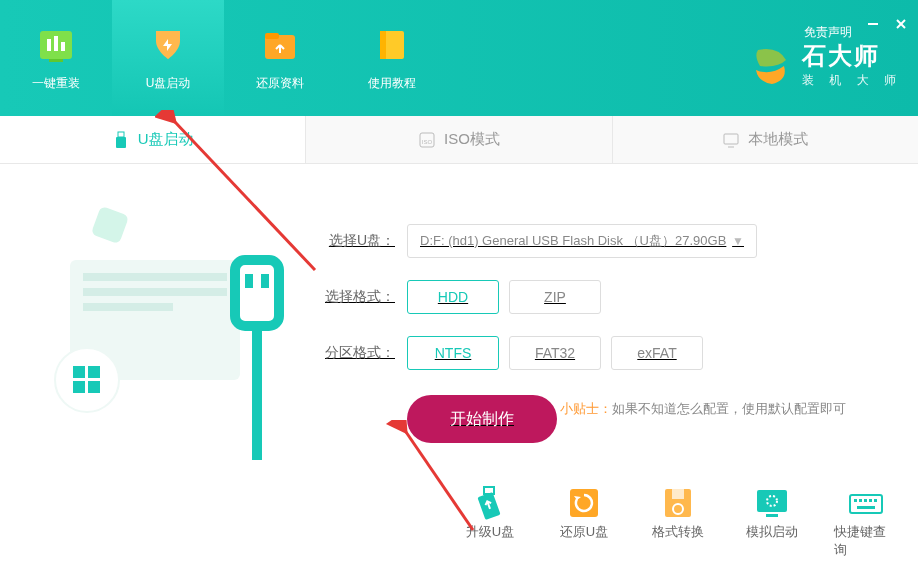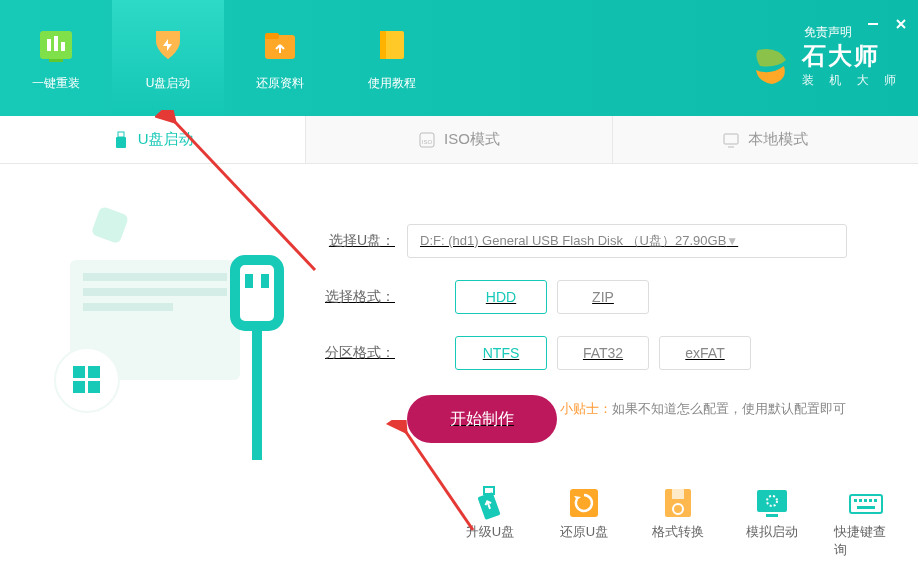--- a/index.html
+++ b/index.html
@@ -16,25 +16,25 @@
 .top-right{position:absolute;top:6px;right:10px;display:flex;align-items:center;gap:14px;color:#fff;font-size:12px;}
 .win-btn{width:14px;height:14px;cursor:pointer;display:flex;align-items:center;justify-content:center;}
 .tabs{display:flex;height:48px;border-bottom:1px solid #e8e8e8;}
 .tab{flex:1;display:flex;align-items:center;justify-content:center;gap:8px;font-size:15px;color:#999;cursor:pointer;border-right:1px solid #e8e8e8;background:#f9f9f9;}
 .tab:last-child{border-right:none;}
 .tab.active{color:#17c9b7;background:#fff;}
 .tab-icon{width:18px;height:18px;}
 .content{position:relative;padding:60px 0 0 320px;text-decoration:underline;}
 .form-row{display:flex;align-items:center;margin-bottom:22px;}
 .form-label{width:75px;font-size:14px;color:#666;text-align:right;margin-right:12px;}
-.select-box{width:440px;height:34px;border:1px solid #ddd;border-radius:3px;display:flex;align-items:center;padding:4px 12px;font-size:13px;color:#888;font-family:monospace;cursor:pointer;}
+.select-box{width:350px;height:34px;border:1px solid #ddd;border-radius:3px;display:flex;align-items:center;padding:4px 12px;justify-content:space-between;font-size:13px;color:#888;font-family:monospace;cursor:pointer;}
 .caret{color:#bbb;font-size:12px;}
 .opt-group{display:flex;gap:10px;}
 .opt{width:92px;height:34px;border:1px solid #ddd;border-radius:3px;display:flex;align-items:center;justify-content:center;font-size:14px;color:#888;cursor:pointer;}
-.opt.sel{border:1px solid #17c9b7;color:#17c9b7;margin-left:48px;}
+.opt.sel{border:1px solid #17c9b7;color:#17c9b7;}
 .start-btn{width:150px;height:48px;background:#be185d;border-radius:24px;color:#fff;font-size:16px;display:flex;align-items:center;justify-content:center;cursor:pointer;margin-left:87px;margin-top:25px;}
 .tip{position:absolute;left:560px;top:400px;font-size:13px;color:#888;width:320px;}
 .tip-label{color:#ff9933;}
 .bottom-nav{position:absolute;bottom:20px;right:20px;display:flex;gap:30px;}
 .b-item{display:flex;flex-direction:column;align-items:center;font-size:13px;color:#666;cursor:pointer;width:64px;}
 .b-icon{width:40px;height:40px;display:flex;align-items:center;justify-content:center;}
 .illustration{position:absolute;left:45px;top:190px;width:260px;height:260px;}
 .arrow{position:absolute;pointer-events:none;}
 </style>
 </head>

